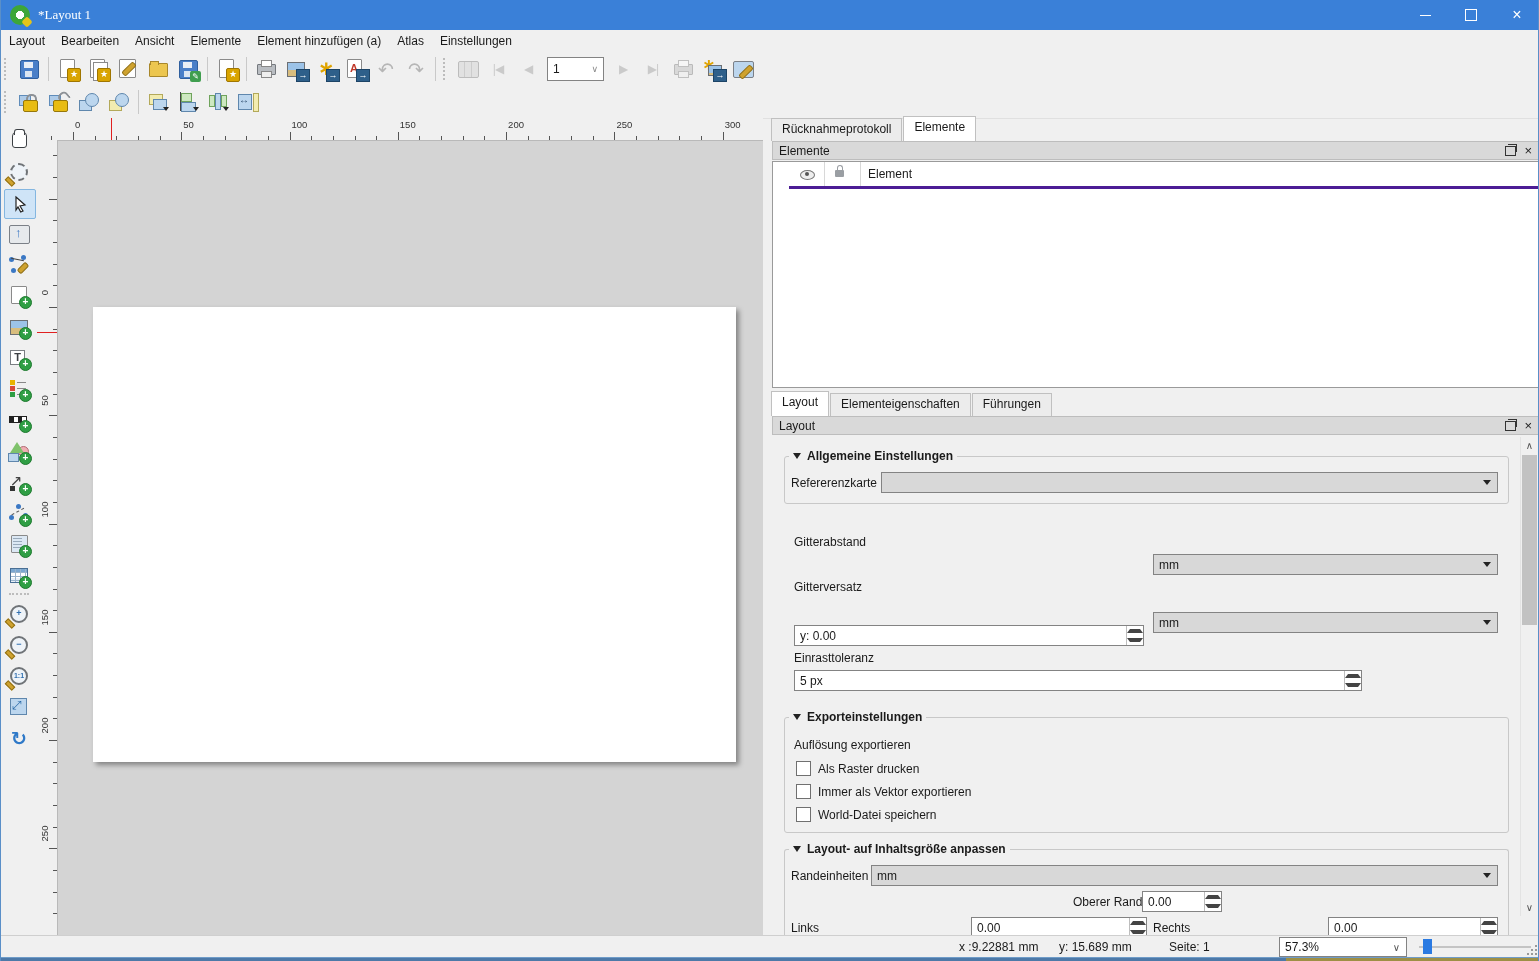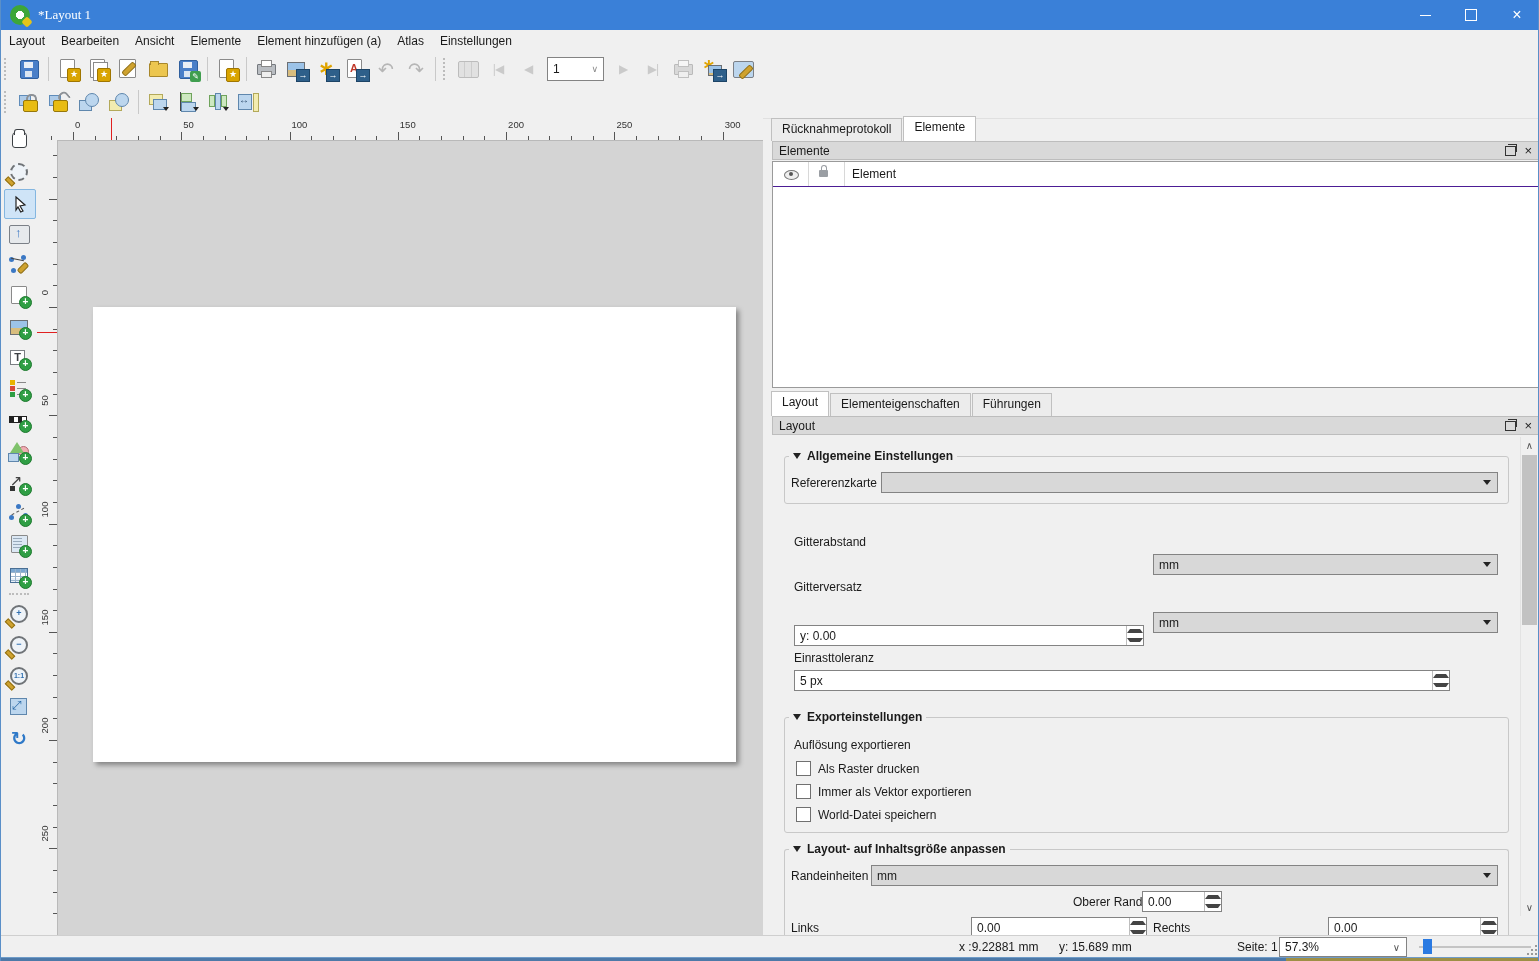--- a/index.html
+++ b/index.html
@@ -94,21 +94,21 @@
   
   .tabbar{height:23px;display:flex;align-items:flex-end;}
   .tab{padding:3px 10px 4px 10px;background:#ececec;border:1px solid #c0c0c0;border-bottom:none;margin-right:1px;height:15px;}
   .tab.active{background:#fff;height:17px;position:relative;z-index:2;}
   .ptitle{background:#d9d9d9;border:1px solid #bdbdbd;display:flex;align-items:center;padding:0 6px;}
   .ptools{margin-left:auto;display:flex;gap:8px;align-items:center;}
   .fltico{width:9px;height:8px;border:1px solid #333;position:relative;background:#d9d9d9;}
   .fltico:before{content:"";position:absolute;left:2px;top:-3px;width:8px;height:7px;border:1px solid #333;border-bottom:none;border-left:none;}
   .xico{font-size:13px;line-height:1;color:#222;}
   .etable{background:#fff;border:1px solid #9a9a9a;}
-  .ehead{position:relative;height:24px;border-bottom:1px solid #4c1d95;}
+  .ehead{position:relative;height:24px;border-bottom:3px solid #4c1d95;margin-left:16px;}
   .ecolsep{position:absolute;top:0;width:1px;height:24px;background:#d8d8d8;}
   .eye{width:13px;height:8px;border:1px solid #777;border-radius:50%;position:relative;background:#eee;}
   .eye:after{content:"";position:absolute;left:4px;top:1px;width:4px;height:4px;border-radius:50%;background:#555;}
   .minilock{width:9px;height:7px;background:#9a9ea3;border-radius:1px;position:relative;margin-top:5px;}
   .minilock:before{content:"";position:absolute;left:1.5px;top:-5px;width:4px;height:5px;border:1.5px solid #9a9ea3;border-bottom:none;border-radius:4px 4px 0 0;}
   
   .gbox{border:1px solid #c8c8c8;border-radius:3px;}
   .gtitle{position:absolute;top:-8px;left:4px;background:#f0f0f0;padding:0 4px;font-weight:bold;display:flex;align-items:center;gap:6px;}
   .tridown{width:0;height:0;border-left:4px solid transparent;border-right:4px solid transparent;border-top:6px solid #222;}
   .field{background:#fff;border:1px solid #838383;display:flex;align-items:center;box-sizing:border-box;}
@@ -629,21 +629,21 @@
     <div class="spinbtns">
         <div>
           <div class="sup"></div>
         </div>
         <div>
           <div class="sdn"></div>
         </div>
       </div>
   </div>
   <span class="a" style="left:793px;top:651px;">Einrasttoleranz</span>
-  <div class="a field" style="left:793px;top:670px;width:656px;height:21px;">
+  <div class="a field" style="left:793px;top:670px;width:568px;height:21px;">
     <span class="val">5 px</span>
     <div class="spinbtns">
         <div>
           <div class="sup"></div>
         </div>
         <div>
           <div class="sdn"></div>
         </div>
       </div>
   </div>
@@ -718,21 +718,21 @@
 
   <div class="a sbar">
     <div class="sarrow" style="top:0;">∧</div>
     <div class="sthumb" style="top:18px;height:170px;"></div>
     <div class="sarrow" style="top:462px;">∨</div>
   </div>
 
   <div class="a statusbar">
     <span class="a" style="left:958px;top:4px;">x :9.22881 mm</span>
     <span class="a" style="left:1058px;top:4px;">y: 15.689 mm</span>
-    <span class="a" style="left:1236px;top:4px;">Seite: 1</span>
+    <span class="a" style="left:1168px;top:4px;">Seite: 1</span>
     <div class="a combo white" style="left:1278px;top:1px;width:128px;height:20px;">
       <span class="val">57.3%</span>
       <span style="color:#555;font-size:10px;margin-right:6px;">∨</span>
     </div>
     <div class="a sliderline" style="left:1418px;width:112px;"></div>
     <div class="a sliderhandle" style="left:1422px;"></div>
     <div class="gripdots"></div>
   </div>
 
   <div class="a sliver">

